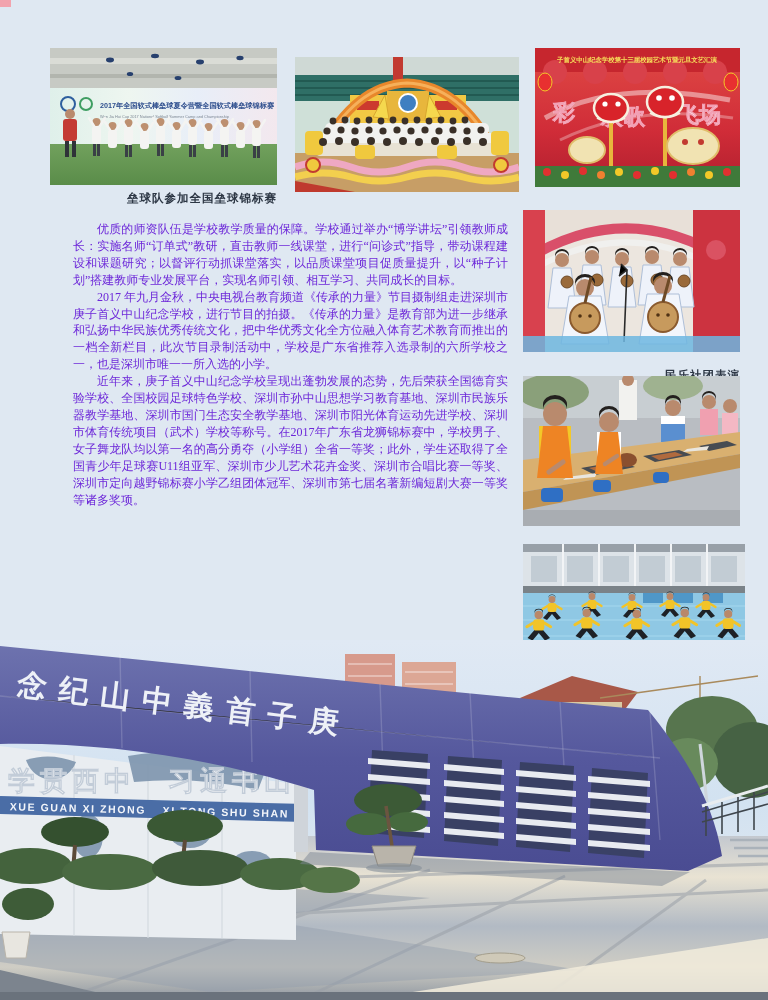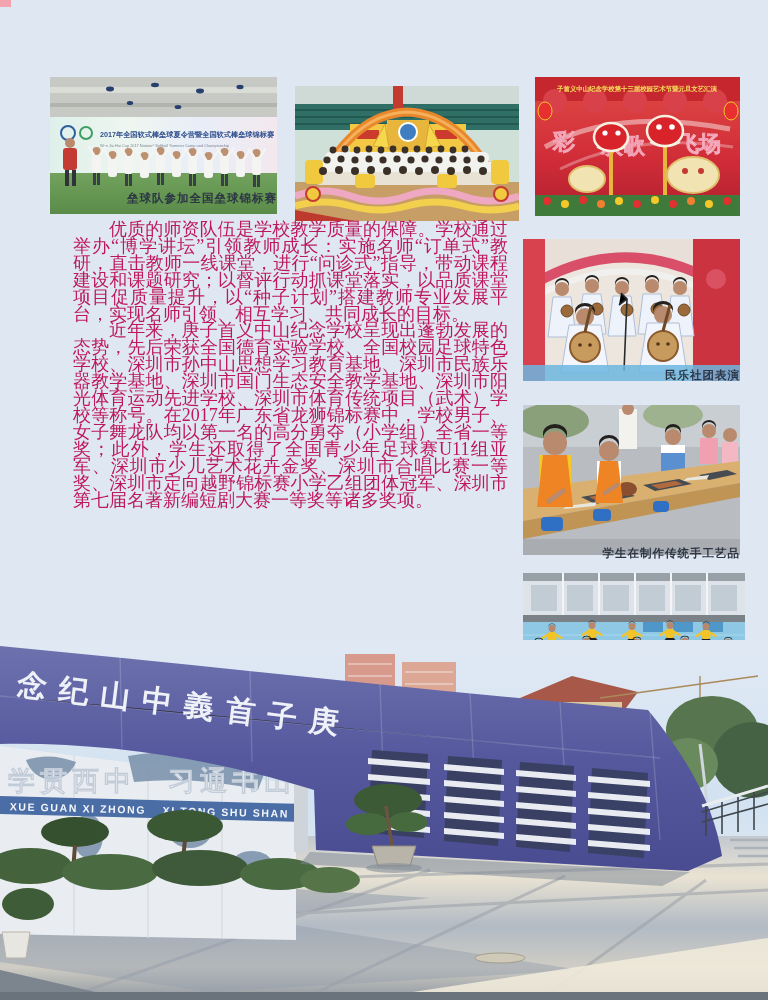--- a/index.html
+++ b/index.html
@@ -1,25 +1,25 @@
 <!DOCTYPE html>
 <html><head>
 <meta charset="utf-8">
 <style>
   html,body{margin:0;padding:0;}
   body{background:#9aa2ad;font-family:"Liberation Sans",sans-serif;}
   .page{position:relative;width:768px;height:1000px;margin:0 auto;background:#dfe8f2;overflow:hidden;}
   .corner-mark{position:absolute;left:0;top:0;width:11px;height:7px;background:#f2a3ae;}
-  .ph{position:absolute;overflow:hidden;background:#ffffff;margin-top:29px;}
+  .ph{position:absolute;overflow:hidden;background:#ffffff;}
   .ph svg{display:block;}
   .caption{position:absolute;text-align:right;font-size:11.5px;font-weight:bold;
            color:#2c3644;letter-spacing:1px;font-family:"Liberation Sans","DejaVu Sans",sans-serif;}
   .article{position:absolute;left:73px;top:221px;width:435px;
            font-family:"Liberation Serif","DejaVu Serif",serif;
-           font-size:18px;line-height:16.9px;color:#be185d;text-align:justify;}
+           font-size:12px;line-height:16.9px;color:#6d28d9;text-align:justify;}
   .article p{margin:0;text-indent:2em;}
   .bigphoto{position:absolute;left:0;top:640px;width:768px;height:360px;}
   .bigphoto svg{display:block;}
   .cal{font-family:"Liberation Serif","DejaVu Serif",serif;font-weight:bold;}
 </style>
 </head>
 <body>
 
 <div class="page">
   <div class="corner-mark"></div>
@@ -257,20 +257,21 @@
           <circle cx="138" cy="127" r="4" fill="#e03030"></circle>
         <circle cx="156" cy="124" r="4" fill="#f08030"></circle>
           <circle cx="174" cy="127" r="4" fill="#f3c828"></circle>
         <circle cx="192" cy="124" r="4" fill="#e03030"></circle>
       </g>
     </svg>
   </div>
 
   <div class="article">
     <p>优质的师资队伍是学校教学质量的保障。学校通过举办“博学讲坛”引领教师成长：实施名师“订单式”教研，直击教师一线课堂，进行“问诊式”指导，带动课程建设和课题研究；以督评行动抓课堂落实，以品质课堂项目促质量提升，以“种子计划”搭建教师专业发展平台，实现名师引领、相互学习、共同成长的目标。</p>
+    <p>2017 年九月金秋，中央电视台教育频道《传承的力量》节目摄制组走进深圳市庚子首义中山纪念学校，进行节目的拍摄。《传承的力量》是教育部为进一步继承和弘扬中华民族优秀传统文化，把中华优秀文化全方位融入体育艺术教育而推出的一档全新栏目，此次节目录制活动中，学校是广东省推荐入选录制的六所学校之一，也是深圳市唯一一所入选的小学。</p>
     <p>近年来，庚子首义中山纪念学校呈现出蓬勃发展的态势，先后荣获全国德育实验学校、全国校园足球特色学校、深圳市孙中山思想学习教育基地、深圳市民族乐器教学基地、深圳市国门生态安全教学基地、深圳市阳光体育运动先进学校、深圳市体育传统项目（武术）学校等称号。在2017年广东省龙狮锦标赛中，学校男子、女子舞龙队均以第一名的高分勇夺（小学组）全省一等奖；此外，学生还取得了全国青少年足球赛U11组亚军、深圳市少儿艺术花卉金奖、深圳市合唱比赛一等奖、深圳市定向越野锦标赛小学乙组团体冠军、深圳市第七届名著新编短剧大赛一等奖等诸多奖项。</p>
   </div>
 
   <div class="ph" style="left:523px;top:210px;width:217px;height:142px;">
     <svg width="217" height="142" viewBox="0 0 217 142">
       <rect x="0" y="0" width="217" height="142" fill="#ece6df"></rect>
       <path d="M-20,70 Q108,-40 240,80 L240,-10 L-20,-10 Z" fill="#e8e0d8"></path>
       <path d="M-20,66 Q108,-34 240,76" fill="none" stroke="#d94f6a" stroke-width="10"></path>
       <path d="M-20,80 Q108,-20 240,90" fill="none" stroke="#f0f0ee" stroke-width="6"></path>
       <rect x="170" y="0" width="47" height="142" fill="#cc3340"></rect>

